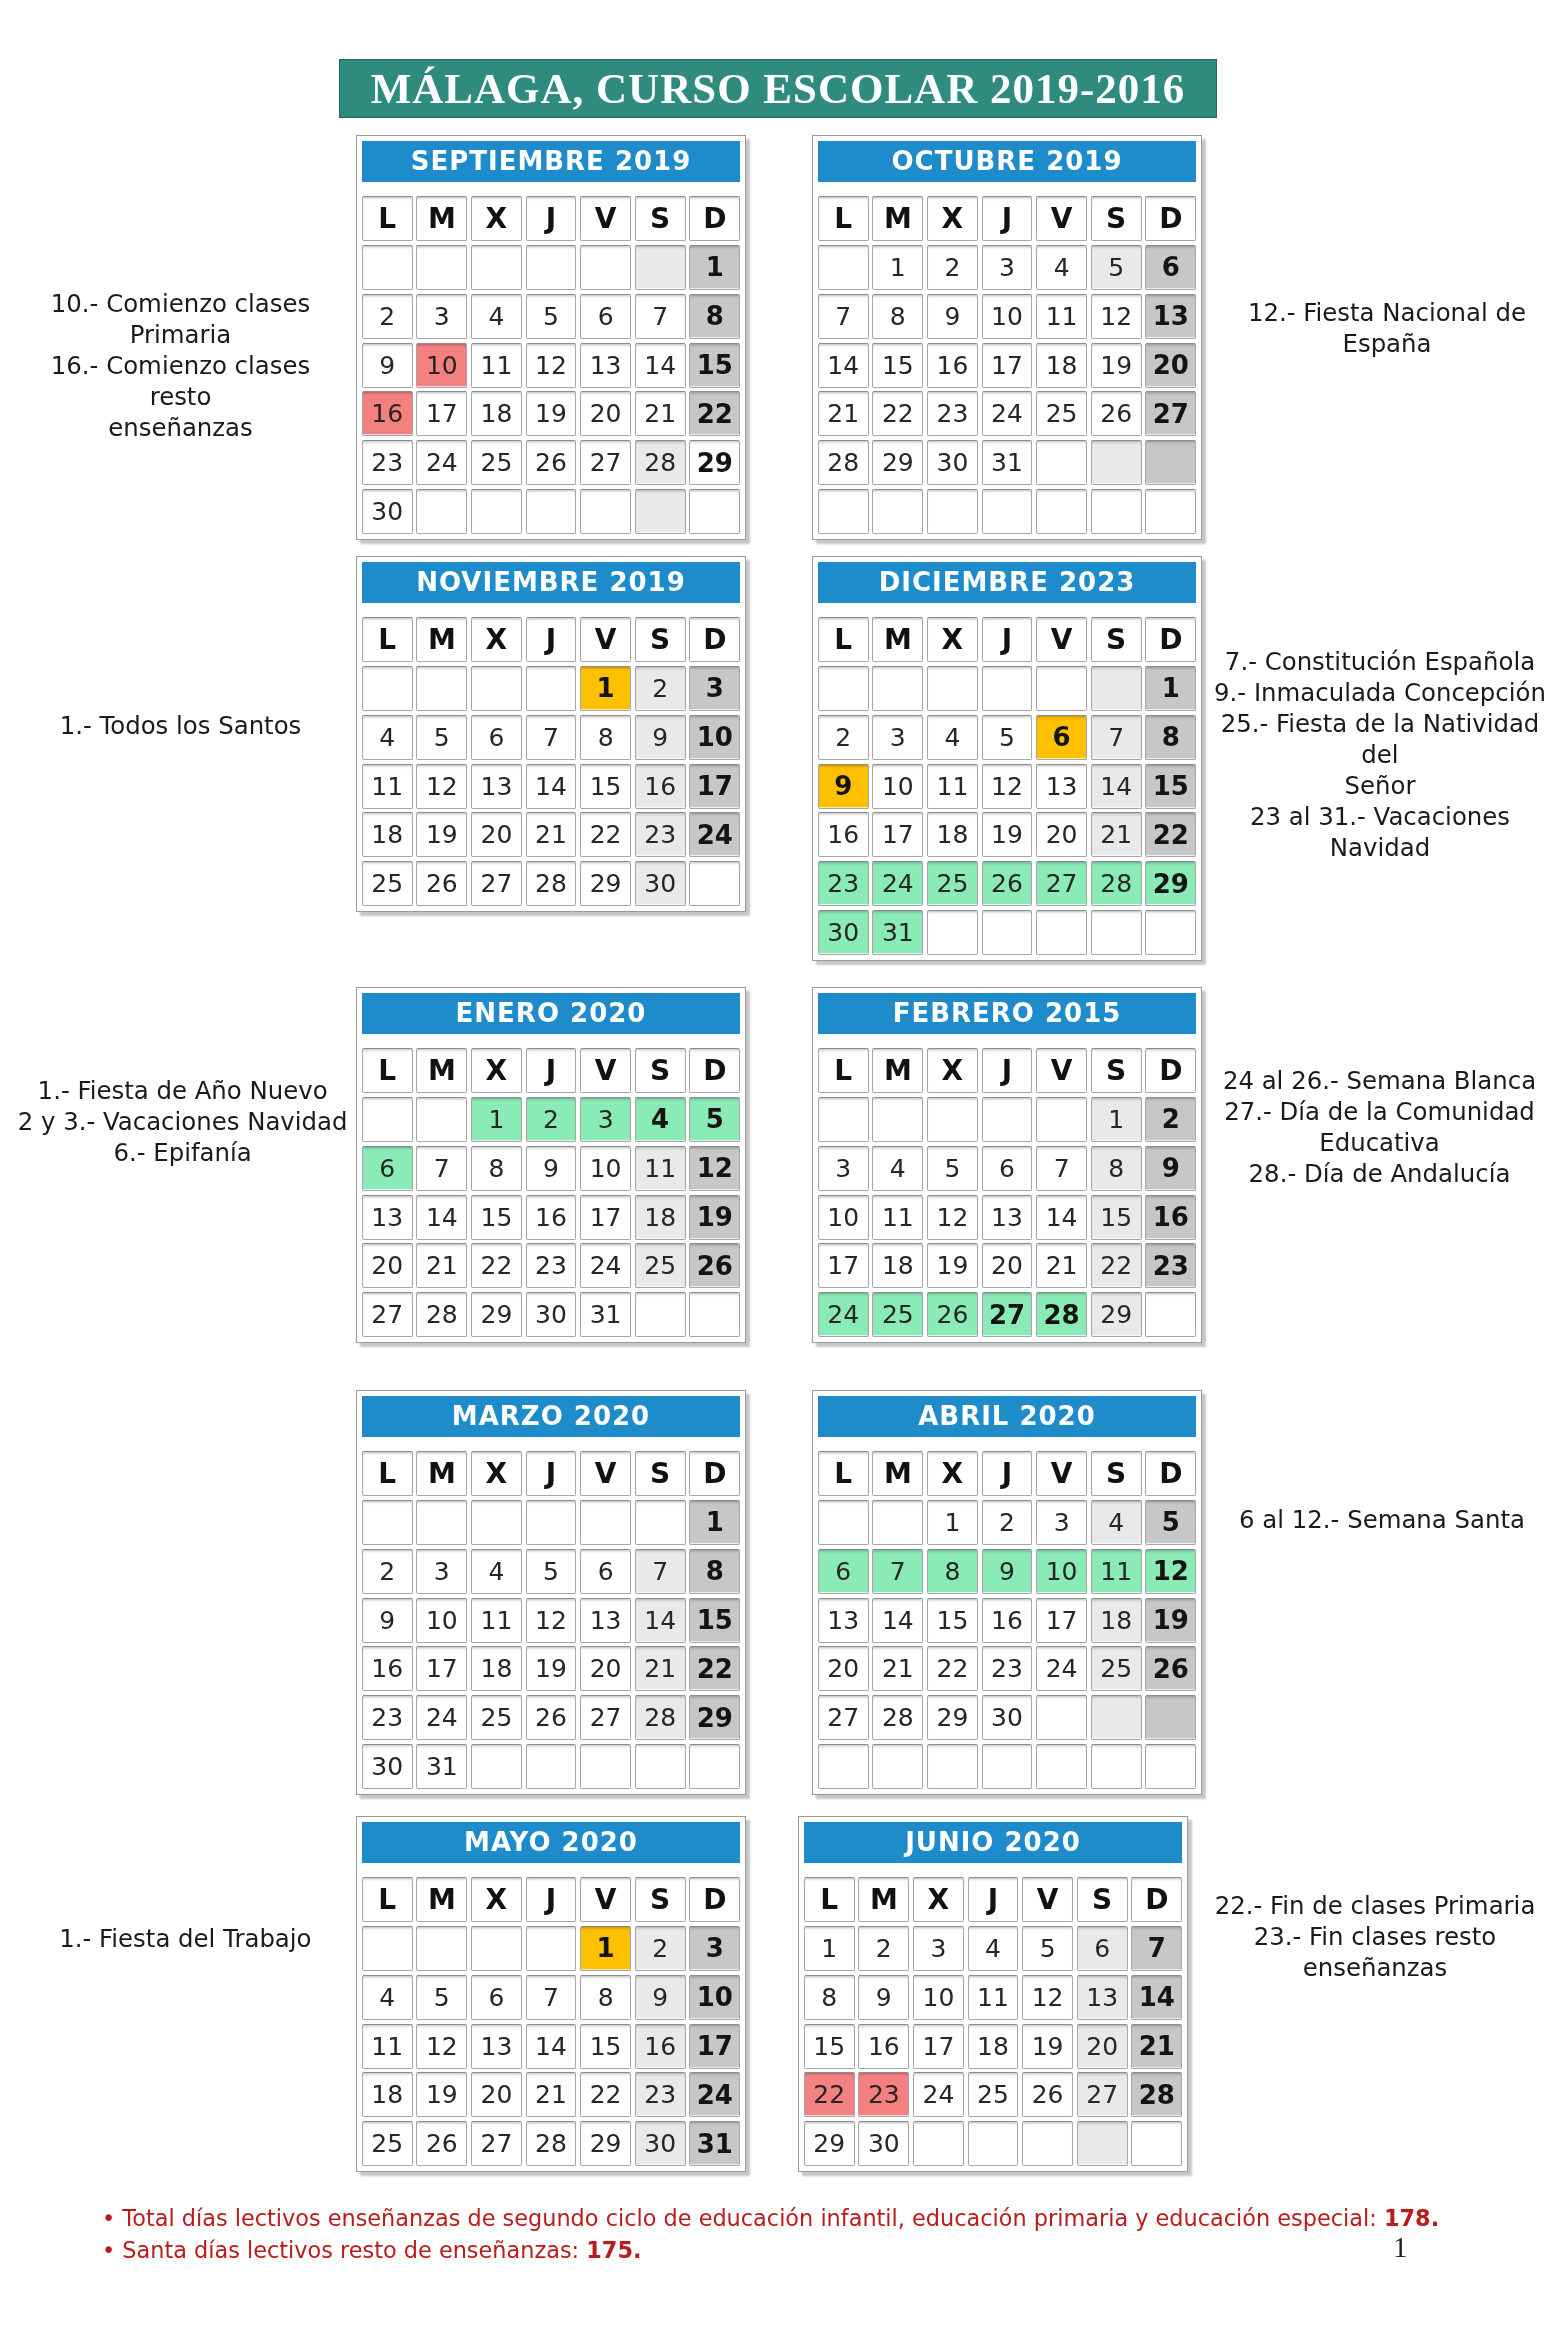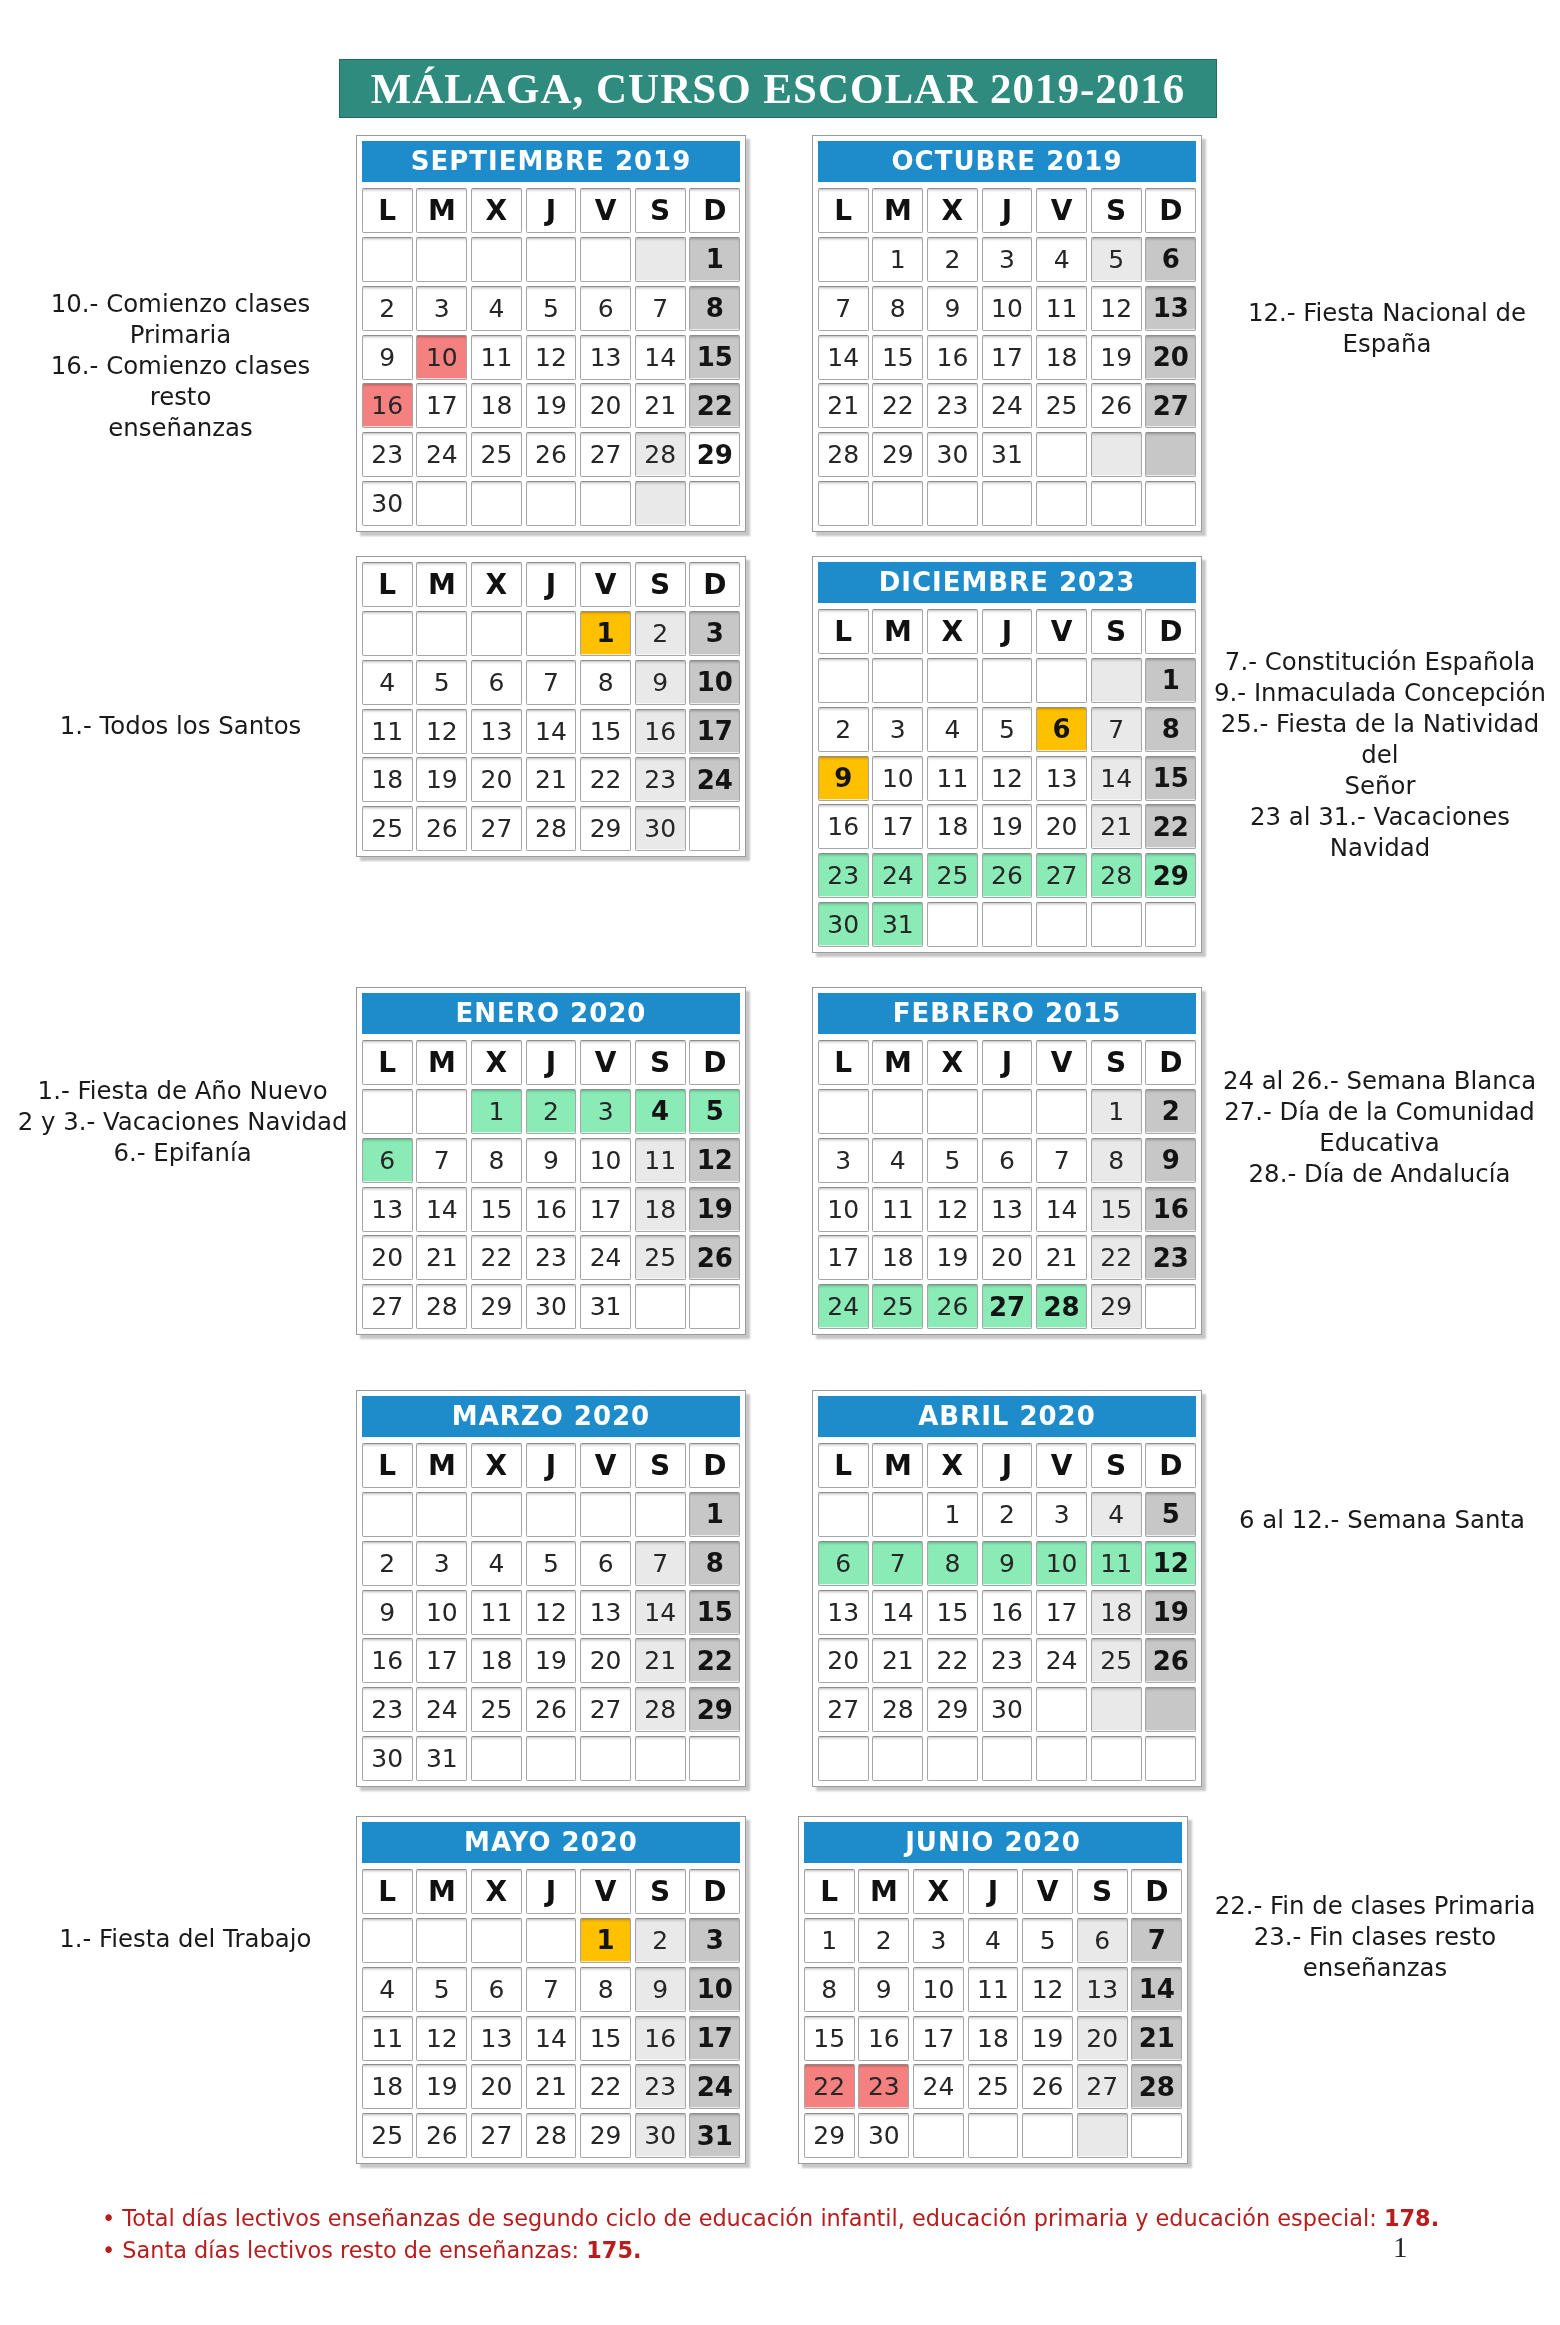--- a/index.html
+++ b/index.html
@@ -9,21 +9,21 @@
   .title-bar{position:absolute;left:339px;top:59px;width:876px;height:57px;
      background:var(--title-bg,#2E8B7E);color:#ffffff;
      font-family:"Liberation Serif","DejaVu Serif",serif;font-weight:bold;
      font-size:43px;display:flex;align-items:center;justify-content:center;
      letter-spacing:1px;border:1px solid #24695f;}
 
   .cal{position:absolute;width:390px;background:#ffffff;border:1px solid #9a9a9a;
        box-shadow:3.9px 3.9px 2px #c6c6c6;padding:4.9px;box-sizing:border-box;}
   .cal-header{height:41px;background:var(--month-bg,#1E8CCB);color:#ffffff;
        font-weight:bold;font-size:26px;display:flex;align-items:center;
-       justify-content:center;letter-spacing:1px;margin-bottom:6px;}
+       justify-content:center;letter-spacing:1px;margin-bottom:14px;}
   .cal-grid{display:grid;grid-template-columns:repeat(7,1fr);gap:3.9px;}
   .cell{height:43px;background:#ffffff;border:1px solid #a6a6a6;border-top-color:#8d8d8d;
        border-radius:2px;display:flex;align-items:center;justify-content:center;
        font-size:25px;color:#262626;
        box-shadow:inset 0 2.9px 2.9px -2px rgba(0,0,0,.28), inset 0 -1px 0 rgba(255,255,255,.7);}
   .cell.wd{font-weight:bold;font-size:28px;color:#111;}
   .cell.bold{font-weight:bold;font-size:26px;color:#141414;}
   .bg-sat{background:var(--sat,#E9E9E9);}
   .bg-sun{background:var(--sun,#C7C7C7);}
   .bg-red{background:var(--red,#F58080);}
@@ -163,20 +163,21 @@
         <div class="cell day"></div>
         <div class="cell day"></div>
         <div class="cell day"></div>
         <div class="cell day"></div>
         <div class="cell day"></div>
         <div class="cell day"></div>
         <div class="cell day"></div>
       </div>
     </div>
   <div class="cal" id="m-nov">
+      <div class="cal-header">NOVIEMBRE 2019</div>
       <div class="cal-grid">
         <div class="cell wd">L</div>
         <div class="cell wd">M</div>
         <div class="cell wd">X</div>
         <div class="cell wd">J</div>
         <div class="cell wd">V</div>
         <div class="cell wd">S</div>
         <div class="cell wd">D</div>
         <div class="cell day"></div>
         <div class="cell day"></div>

